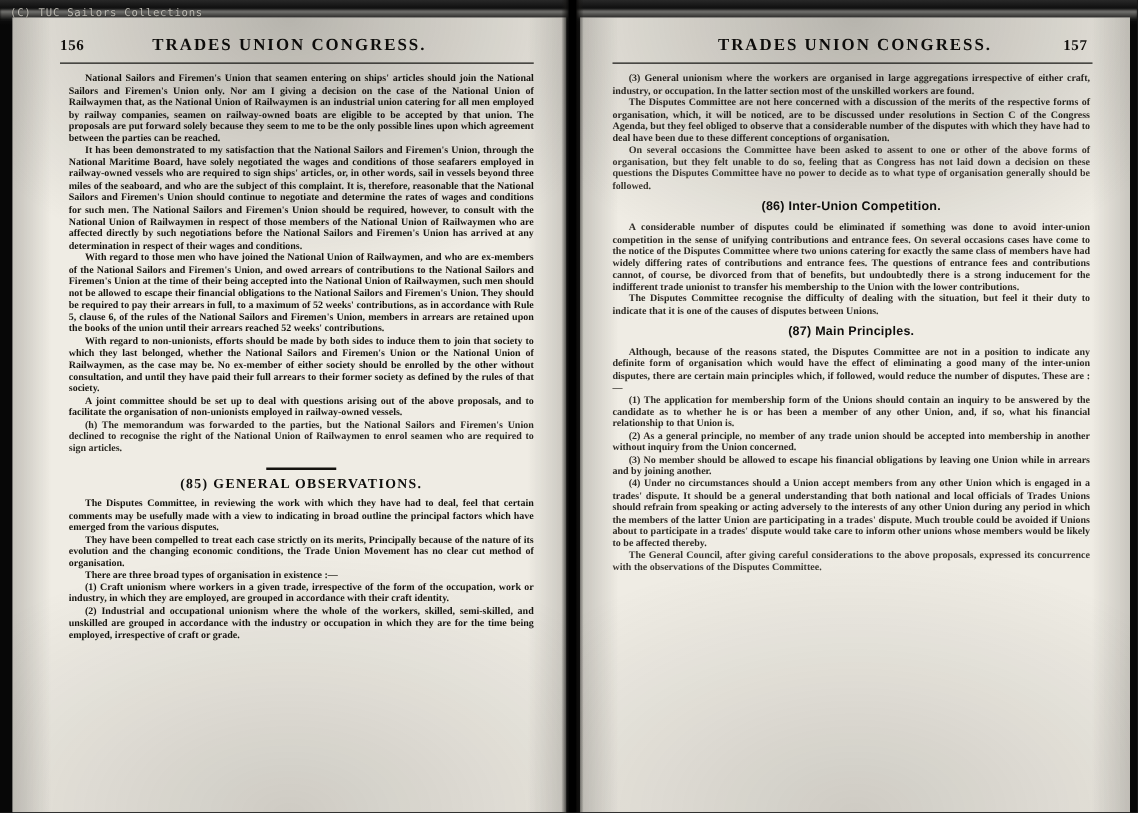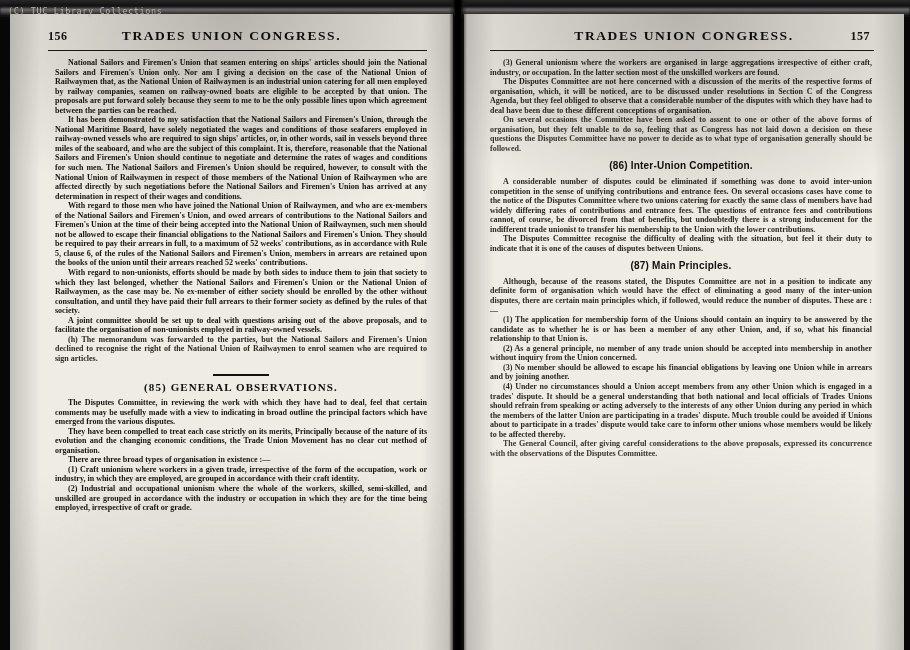--- a/index.html
+++ b/index.html
@@ -270,15 +270,15 @@
         <p class="para fade-2">The General Council, after giving careful considerations to the above proposals, expressed its concurrence with the observations of the Disputes Committee.</p>
 
       </div>
       <div class="leaf-bottom-blank"></div>
     </div>
   </div>
 
   <div class="gutter"></div>
   <div class="gutter-core"></div>
 
-  <div class="watermark">(C) TUC Library Collections</div>
+  <div class="watermark">(C) TUC Sailors Collections</div>
 
 </div>
 
 </body></html>

